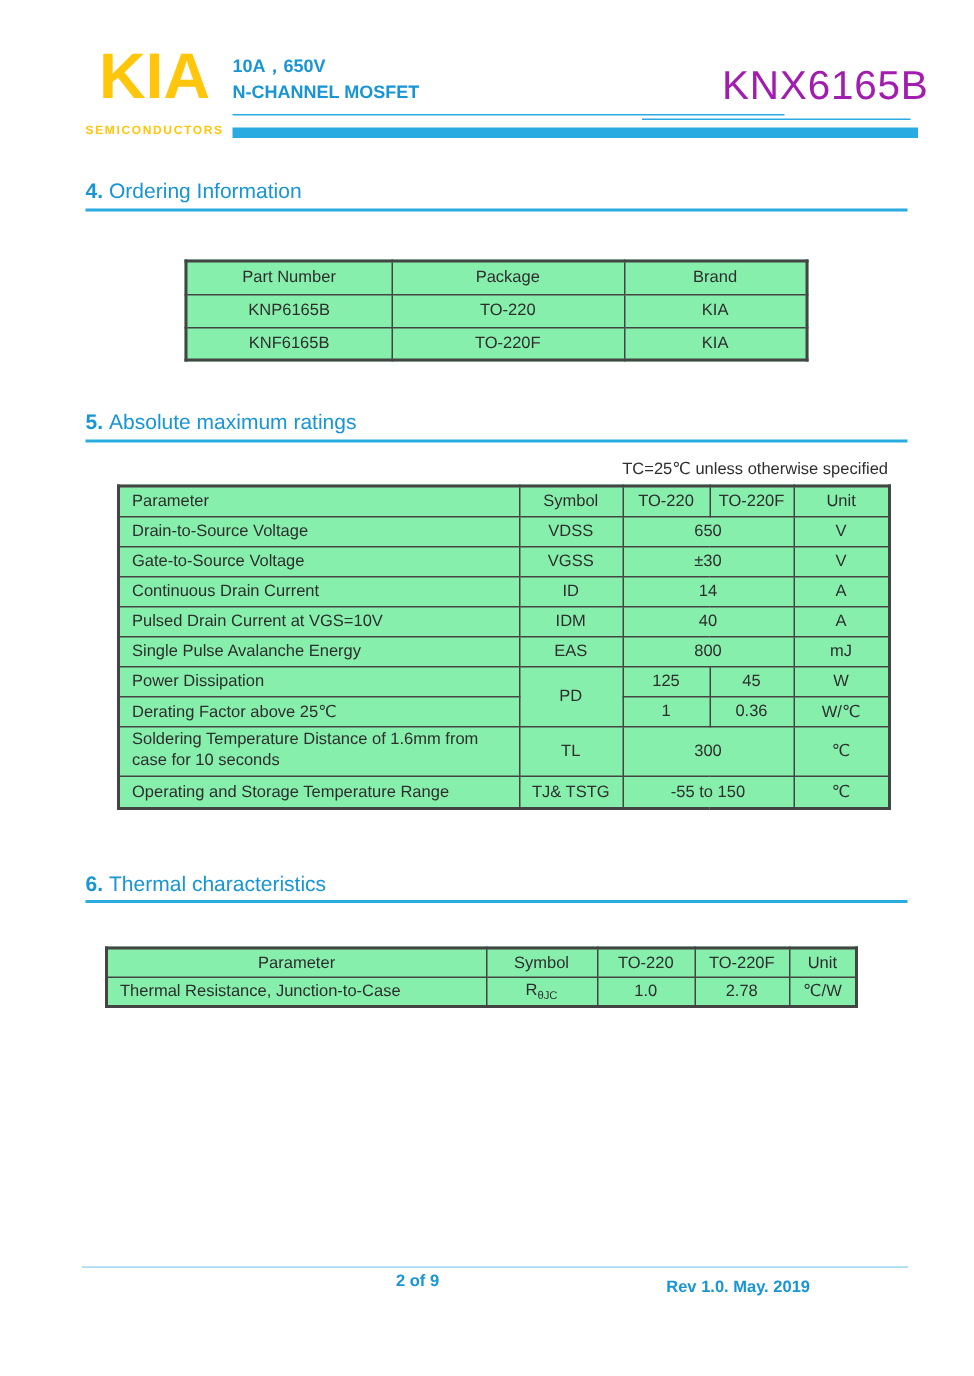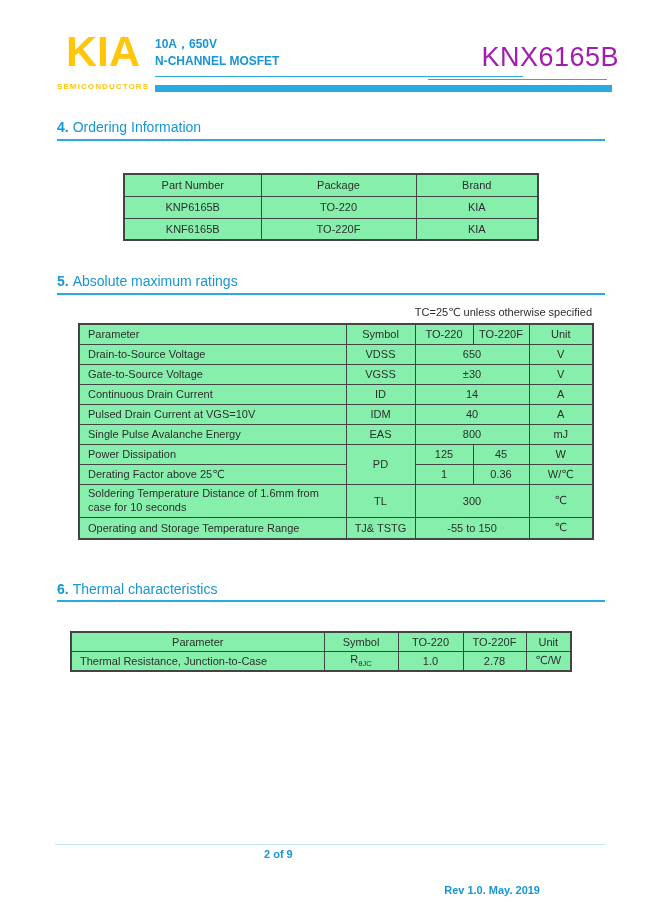--- a/index.html
+++ b/index.html
@@ -65,21 +65,21 @@
   .tbl-absmax td.wrap { line-height: 1.2; padding-top: 2px; padding-bottom: 2px; }
 
   
   .tbl-thermal { left: 70px; top: 631px; width: 500px; }
   .tbl-thermal tr { height: 20px; }
   .tbl-thermal tr.hdr { height: 19px; }
 
   
   .footer-rule { left: 55px; top: 844px; width: 550px; height: 1px; background: #29abe2; border-bottom: 1px solid #bfe4f5; }
   .footer-page { left: 264px; top: 848px; font-size: 11px; font-weight: bold; color: #1795d4; }
-  .footer-rev  { top: 884px; right: 109px; font-size: 11px; font-weight: bold; color: #1795d4; }
+  .footer-rev  { top: 852px; right: 109px; font-size: 11px; font-weight: bold; color: #1795d4; }
 </style>
 </head>
 <body>
 
 <div class="abs logo">KIA</div>
 <div class="abs logo-sub">SEMICONDUCTORS</div>
 <div class="abs prod-line1">10A，650V</div>
 <div class="abs prod-line2">N-CHANNEL MOSFET</div>
 <div class="abs part-number">KNX6165B</div>
 <div class="abs hdr-thin-a"></div>

